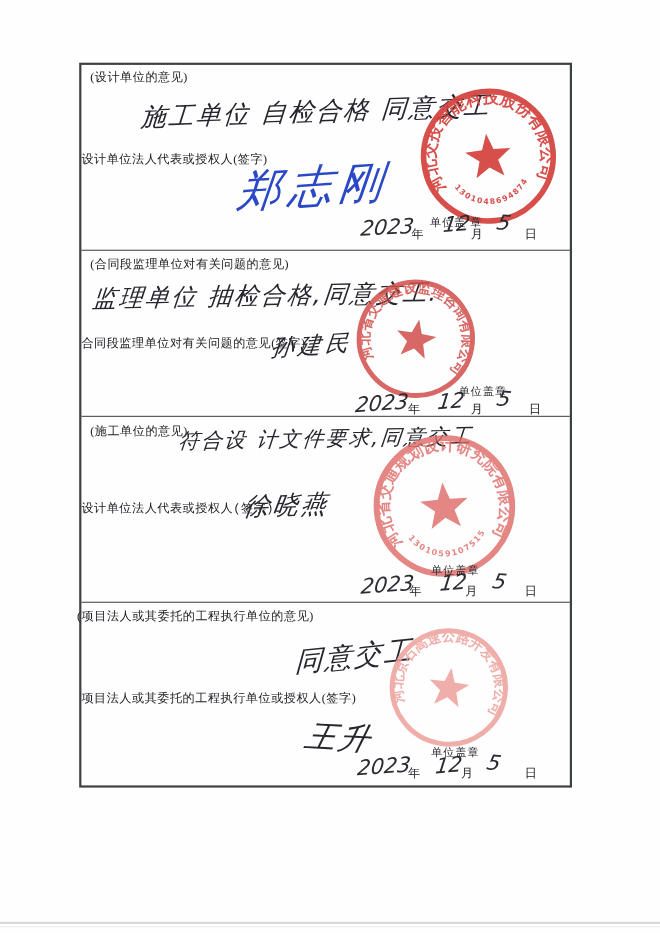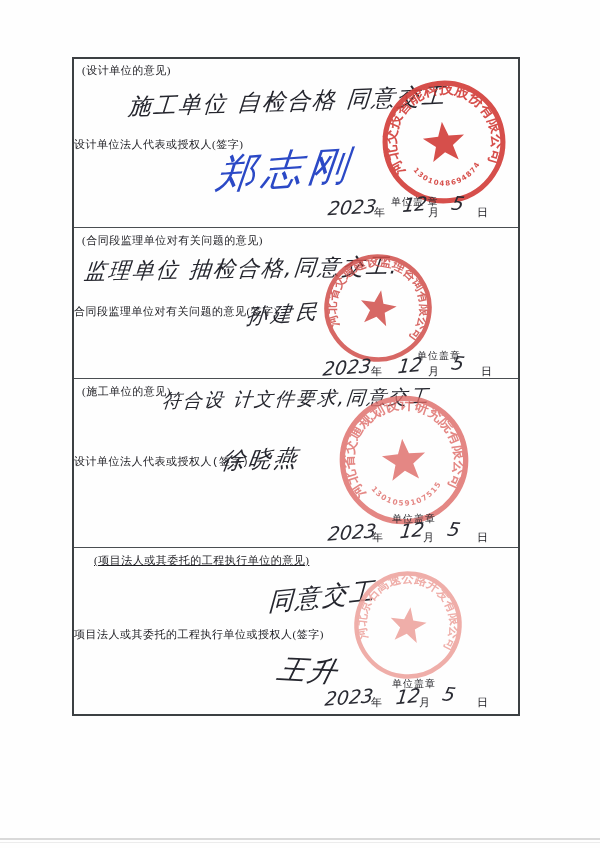--- a/index.html
+++ b/index.html
@@ -139,21 +139,21 @@
       <div class="hw hw-date" style="left:328px;top:521px;transform:rotate(-4deg) skewX(-10deg);">2023</div>
       <div class="label" style="left:372px;top:530px;">年</div>
       <div class="hw hw-date" style="left:400px;top:519px;transform:rotate(-5deg) skewX(-12deg);">12</div>
       <div class="label" style="left:423px;top:530px;">月</div>
       <div class="hw hw-date" style="left:448px;top:518px;transform:rotate(4deg) skewX(-8deg);">5</div>
       <div class="label" style="left:477px;top:530px;">日</div>
     </div>
   </div>
 
   <div>
-    <div class="label" style="left:94px;top:553px;text-decoration:underline;">(项目法人或其委托的工程执行单位的意见)</div>
+    <div class="label" style="left:70px;top:553px;">(项目法人或其委托的工程执行单位的意见)</div>
     <div class="hw hw-opinion" style="left:268px;top:580px;font-size:25px;transform:rotate(-6deg) skewX(-8deg);">同意交工</div>
     <div class="label" style="left:74px;top:627px;">项目法人或其委托的工程执行单位或授权人(签字)</div>
     <div class="hw" style="left:278px;top:652px;font-size:28px;transform:rotate(3deg) skewX(-10deg);letter-spacing:2px;">王升</div>
 
     <div class="stamp" style="left:352px;top:569px;width:112px;height:112px;transform:rotate(8deg);">
       <svg viewBox="0 0 200 200" style="color:#eda19b;opacity:0.85;" color="#eda19b">
         <defs>
           <path id="arcT3" d="M 37.7,143.6 A 76,76 0 1,1 162.3,143.6" fill="none"></path>
           <path id="arcB3" d="M 48,140 A 62,62 0 0,0 152,140" fill="none"></path>
         </defs>

